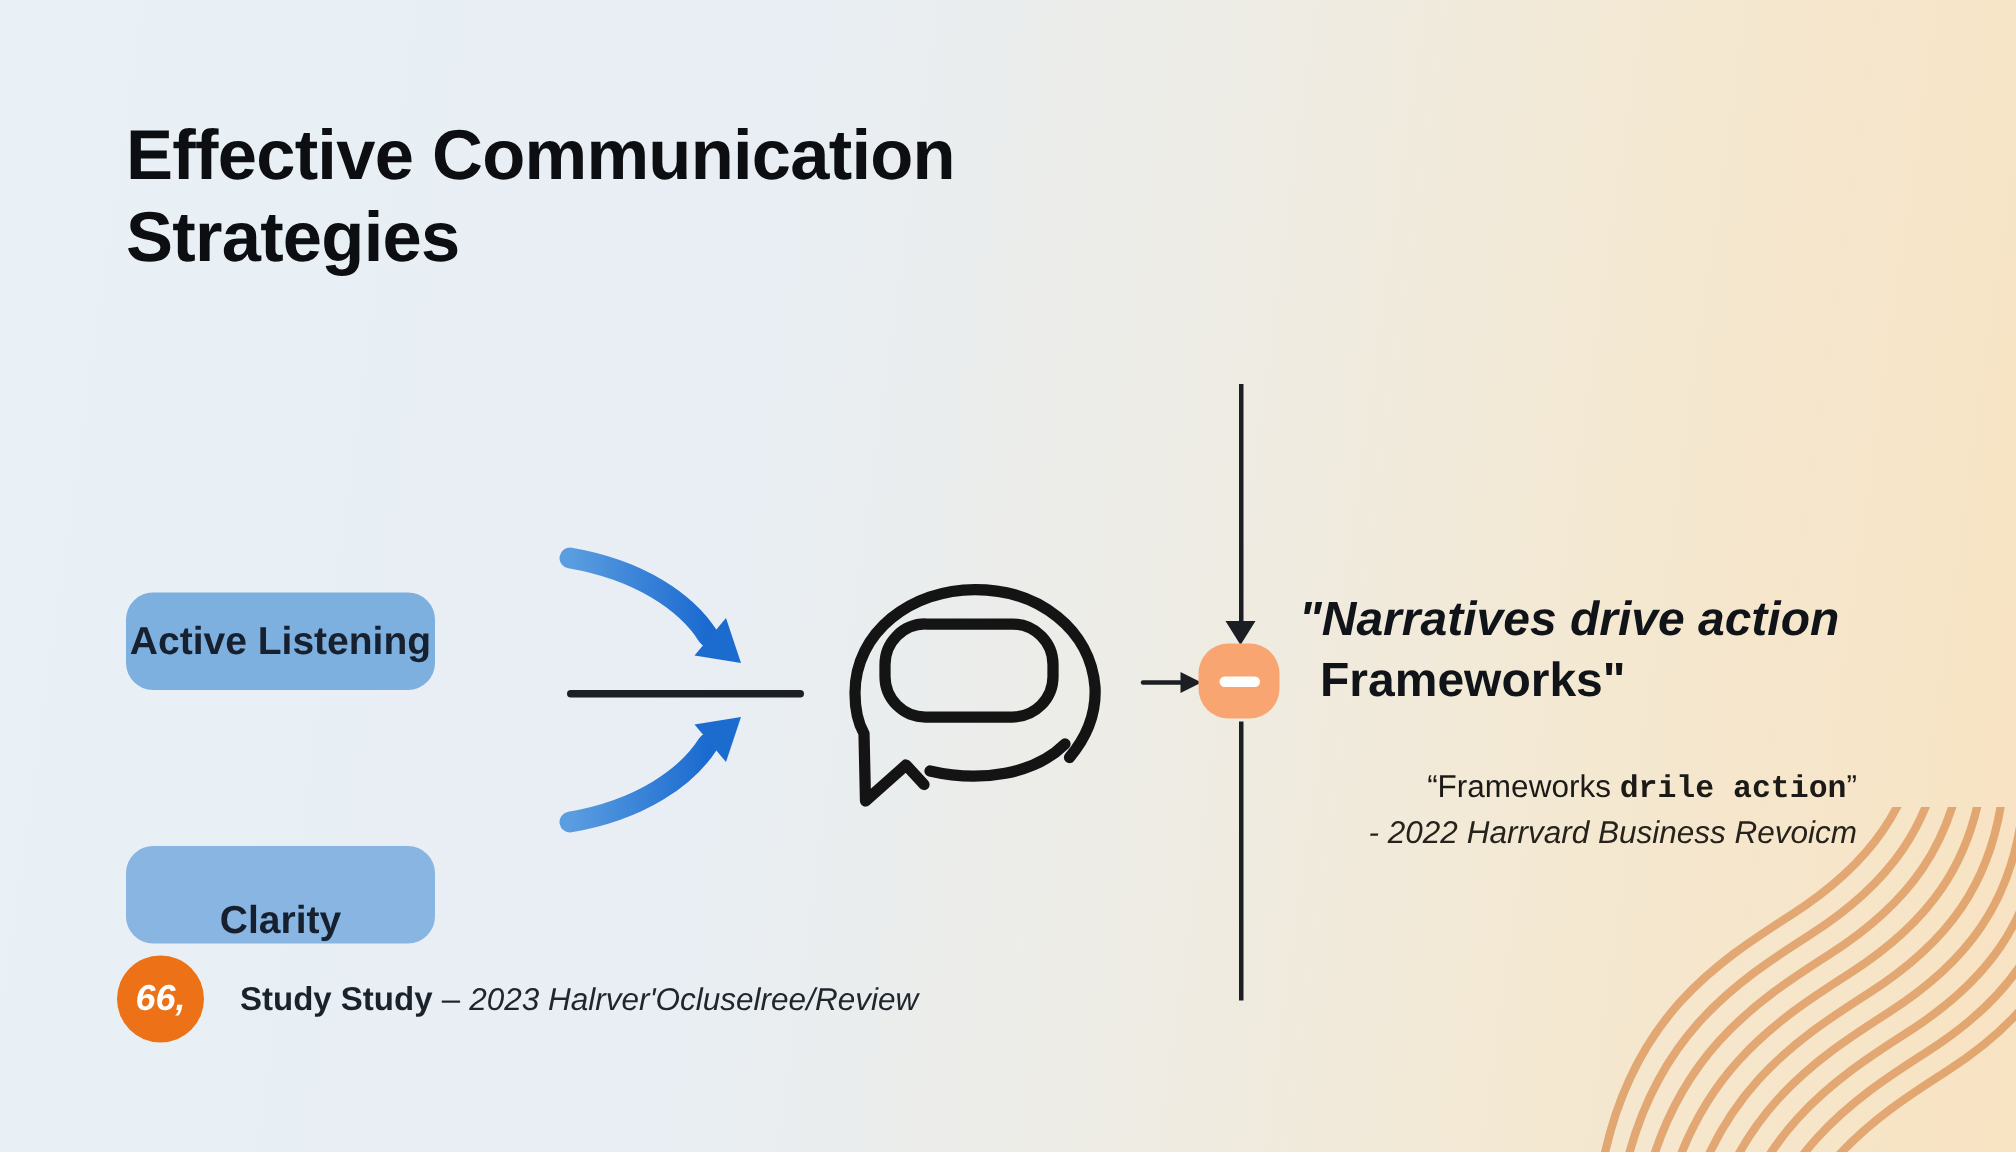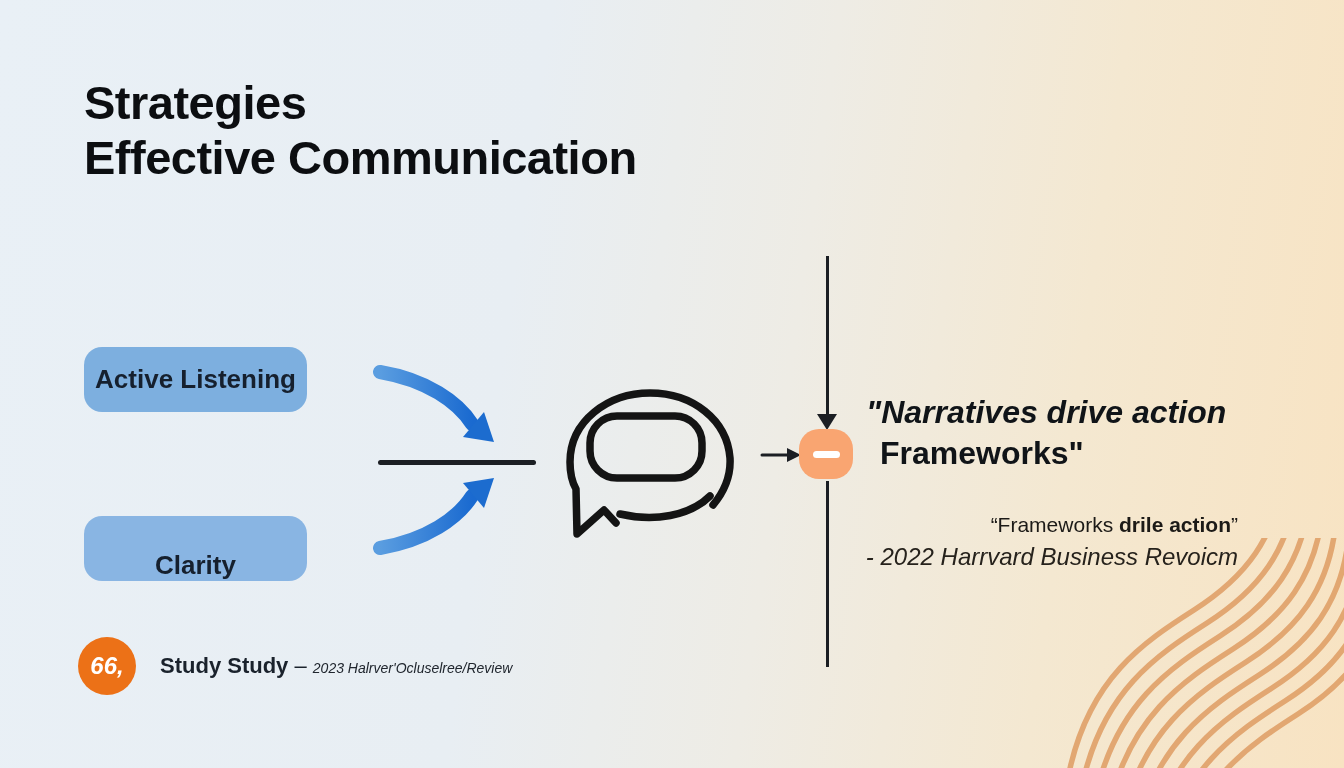--- a/index.html
+++ b/index.html
@@ -16,23 +16,23 @@
 
   
   .title{
     position:absolute;left:84px;top:76px;
     font-size:47px;line-height:1.17;font-weight:800;
     letter-spacing:-0.5px;color:#0c0e11;
   }
 
   
   .box{
-    position:absolute;left:84px;width:223px;height:65px;
+    position:absolute;left:84px;width:206px;height:65px;
     border-radius:18px;display:flex;align-items:center;justify-content:center;
-    font-size:26px;font-weight:600;color:#16202e;
+    font-size:26px;font-weight:600;color:#16202e;margin-top:48px;
   }
   .box-1{top:347px;background:#7dafdf;}
   .box-2{top:432px;background:#c3d7f0;}
   .box-3{top:516px;background:#89b5e3;align-items:flex-end;}
 
   
   .hline{
     position:absolute;left:378px;top:460px;width:158px;height:5px;
     background:#1c1f24;border-radius:3px;
   }
@@ -60,33 +60,33 @@
   .badge .minus{width:27px;height:7px;background:#ffffff;border-radius:4px;}
 
   
   .quote{position:absolute;left:866px;top:392px;color:#101418;}
   .quote .q1{font-size:32px;font-weight:800;font-style:italic;line-height:1.28;}
   .quote .q2{font-size:32px;font-weight:800;margin-left:14px;line-height:1.28;}
 
   
   .subquote{position:absolute;right:106px;top:513px;text-align:right;color:#1c1a17;}
   .subquote .sq1{font-size:21px;}
-  .subquote .sq1 b{font-weight:800;}
-  .subquote .sq2{font-size:24px;font-style:italic;margin-top:6px;color:#26221c;}
+  .subquote .sq1 b{font-weight:800;font-family:Liberation Mono, monospace;}
+  .subquote .sq2{font-size:21px;font-style:italic;margin-top:6px;color:#26221c;}
 
   
   .footer{position:absolute;left:78px;top:637px;display:flex;align-items:center;gap:24px;}
   .quote-circle{
     width:58px;height:58px;border-radius:50%;background:#ec7117;
     display:flex;align-items:center;justify-content:center;
     color:#ffffff;font-size:24px;font-weight:700;font-style:italic;
   }
   .footer-text{font-size:22px;color:#1a222c;}
   .footer-text .cs{font-weight:800;}
-  .footer-text .src{font-style:italic;font-weight:400;font-size:14px;color:#20262e;}
+  .footer-text .src{font-style:italic;font-weight:400;font-size:21px;color:#20262e;}
 </style>
 </head>
 <body>
 
 <div class="slide">
 
   <svg class="waves" width="310" height="230" viewBox="0 0 310 230">
     <g fill="none" stroke="#e0a169" stroke-width="5.5" stroke-linecap="round" opacity="0.9">
       <path d="M250,-70 C244,0 210,40 160,72 C110,104 55,140 35,235"></path>
       <path d="M250,-70 C244,0 210,40 160,72 C110,104 55,140 35,235" transform="translate(13,13)"></path>
@@ -94,22 +94,22 @@
       <path d="M250,-70 C244,0 210,40 160,72 C110,104 55,140 35,235" transform="translate(39,39)"></path>
       <path d="M250,-70 C244,0 210,40 160,72 C110,104 55,140 35,235" transform="translate(52,52)"></path>
       <path d="M250,-70 C244,0 210,40 160,72 C110,104 55,140 35,235" transform="translate(65,65)"></path>
       <path d="M250,-70 C244,0 210,40 160,72 C110,104 55,140 35,235" transform="translate(78,78)"></path>
       <path d="M250,-70 C244,0 210,40 160,72 C110,104 55,140 35,235" transform="translate(91,91)"></path>
       <path d="M250,-70 C244,0 210,40 160,72 C110,104 55,140 35,235" transform="translate(104,104)"></path>
     </g>
   </svg>
 
   <div class="title">
+    <div>Effective Communication</div>
     <div>Strategies</div>
-    <div>Effective Communication</div>
   </div>
 
   <div class="box box-1">
     <span>Active Listening</span>
   </div>
   <div class="box box-3">
     <span>Clarity</span>
   </div>
 
   <div class="hline"></div>

